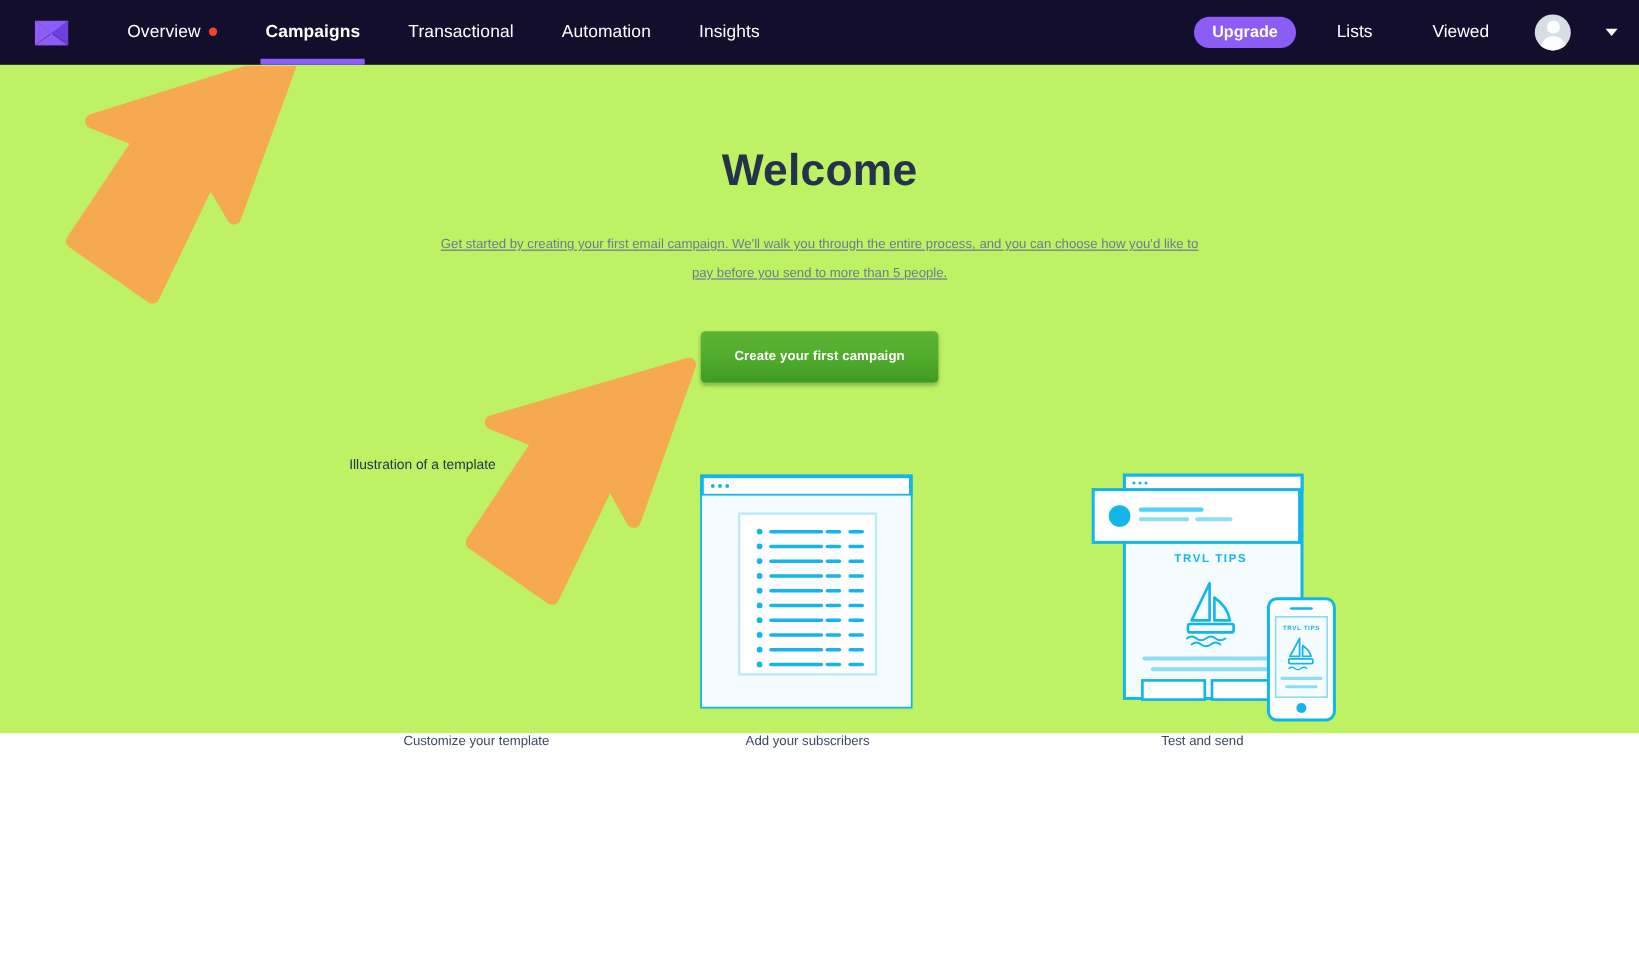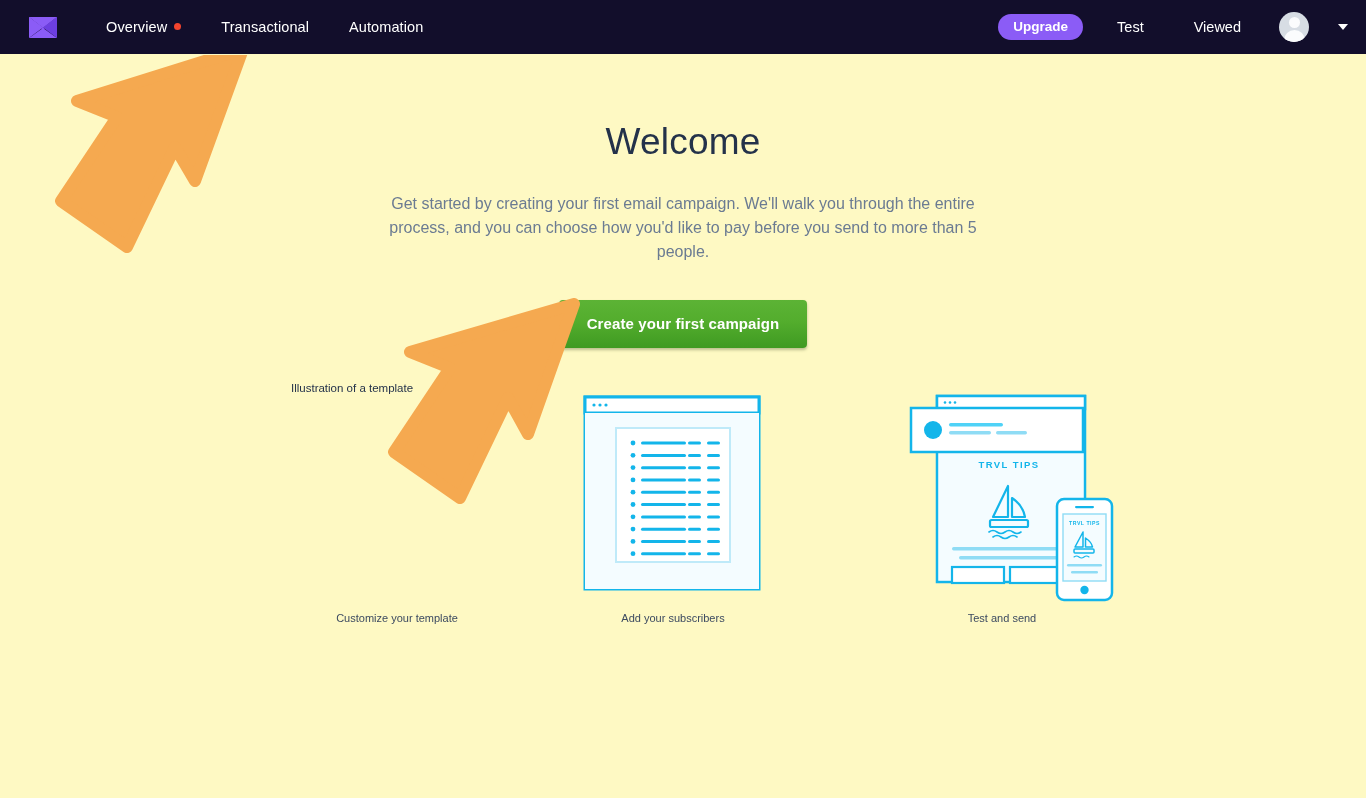--- a/index.html
+++ b/index.html
@@ -2,21 +2,21 @@
 <html><head>
 <meta charset="utf-8">
 <style>
   * { box-sizing: border-box; margin: 0; padding: 0; }
   html, body {
     width: 1366px; height: 798px;
     font-family: "Liberation Sans", sans-serif;
     background: #ffffff;
     overflow: hidden;
   }
-  .page { position: relative; width: 1366px; height: 798px; background: #fef9c3; }
+  .page { position: relative; width: 1366px; height: 611px; background: #bef264; }
 
   
   .navbar {
     position: absolute; top: 0; left: 0;
     width: 1366px; height: 54px;
     background: #120e2b;
     display: flex; align-items: center;
   }
   .logo-wrap {
     width: 86px; height: 54px;
@@ -88,37 +88,37 @@
     border-right: 5px solid transparent;
     border-top: 6px solid #ffffff;
   }
 
   
   .hero { position: absolute; top: 54px; left: 0; width: 1366px; text-align: center; }
   .welcome-title {
     margin-top: 67px;
     font-size: 37px;
     color: #24324a;
-    font-weight: normal;
+    font-weight: bold;
     letter-spacing: .2px;
   }
   .welcome-sub {
     margin-top: 29px;
-    font-size: 16px;
+    font-size: 11px;
     line-height: 24px;
     color: #6b7b92;
     width: 640px;
-    margin-left: auto; margin-right: auto;
+    margin-left: auto; margin-right: auto; text-decoration: underline;
   }
   .cta-wrap { margin-top: 36px; }
   .cta-btn {
     display: inline-block;
     background: linear-gradient(to bottom, #5cb335 0%, #53ad2d 45%, #3f9a22 100%);
     color: #ffffff;
-    font-size: 15px; font-weight: bold;
+    font-size: 11px; font-weight: bold;
     font-family: inherit;
     border: none;
     border-radius: 4px;
     padding: 15px 28px 16px;
     cursor: pointer;
     box-shadow: 0 2px 3px rgba(60,80,40,.35);
     letter-spacing: .1px;
   }
 
   
@@ -159,31 +159,38 @@
         <path d="M0 0 L14 10.6 L0 21 Z" fill="#8b5cf6"></path>
         <path d="M28 0 L14 10.6 L28 21 Z" fill="#6d3fe0"></path>
       </svg>
     </div>
 
     <div class="nav-items">
       <div class="nav-item">
         <span>Overview</span>
         <span class="nav-dot"></span>
       </div>
+      <div class="nav-item active">
+        <span>Campaigns</span>
+        <span class="underline"></span>
+      </div>
       <div class="nav-item">
         <span>Transactional</span>
       </div>
       <div class="nav-item">
         <span>Automation</span>
       </div>
+      <div class="nav-item">
+        <span>Insights</span>
+      </div>
     </div>
 
     <div class="nav-right">
       <button class="upgrade-pill">Upgrade</button>
-      <div class="nav-right-link">Test</div>
+      <div class="nav-right-link">Lists</div>
       <div class="nav-right-link">Viewed</div>
       <div class="avatar"></div>
       <div class="caret"></div>
     </div>
   </div>
 
   <div class="hero">
     <h1 class="welcome-title">Welcome</h1>
     <p class="welcome-sub">Get started by creating your first email campaign. We'll walk you through the entire process, and you can choose how you'd like to pay before you send to more than 5 people.</p>
     <div class="cta-wrap">

